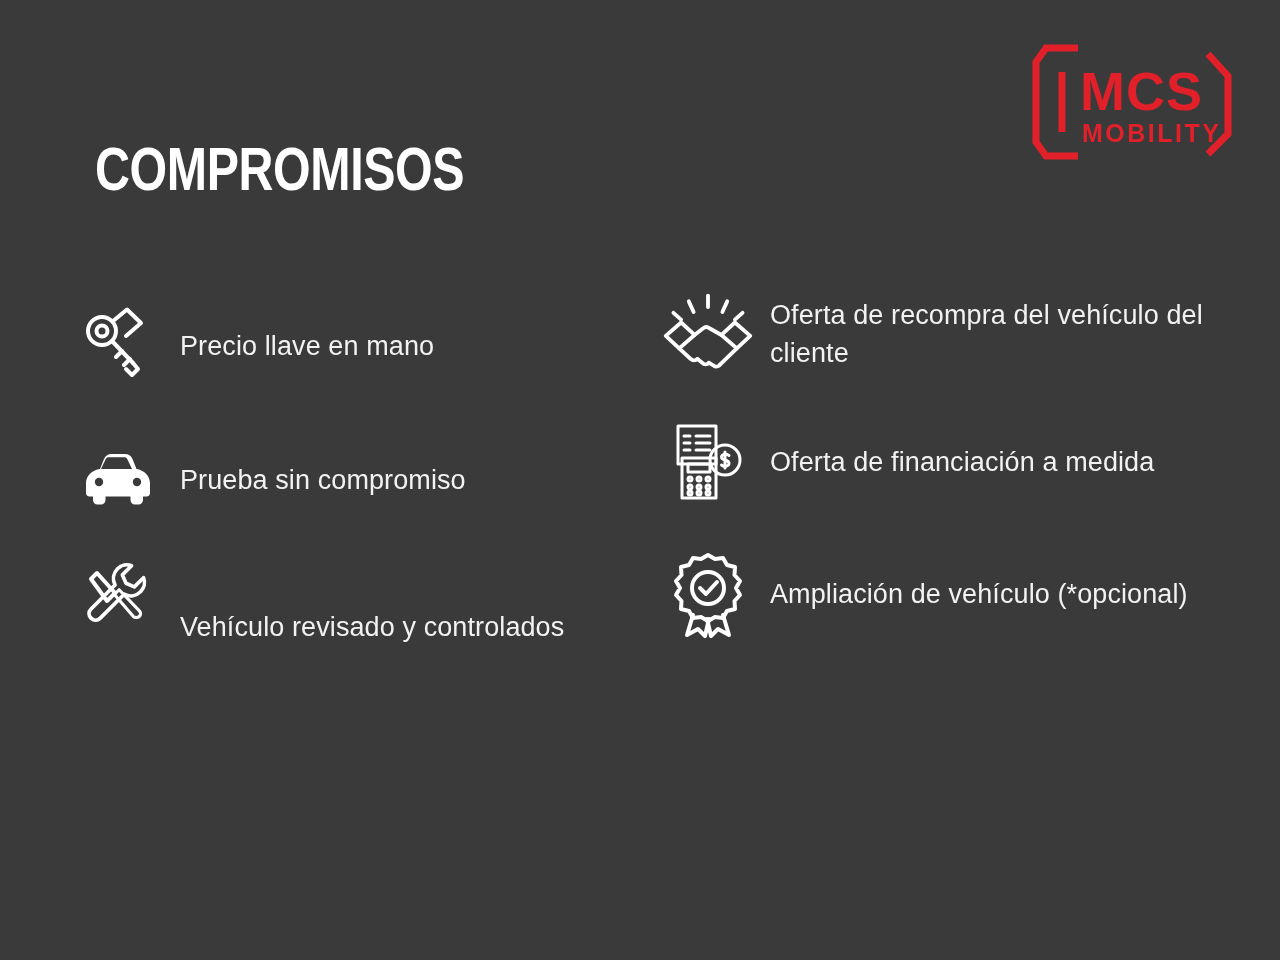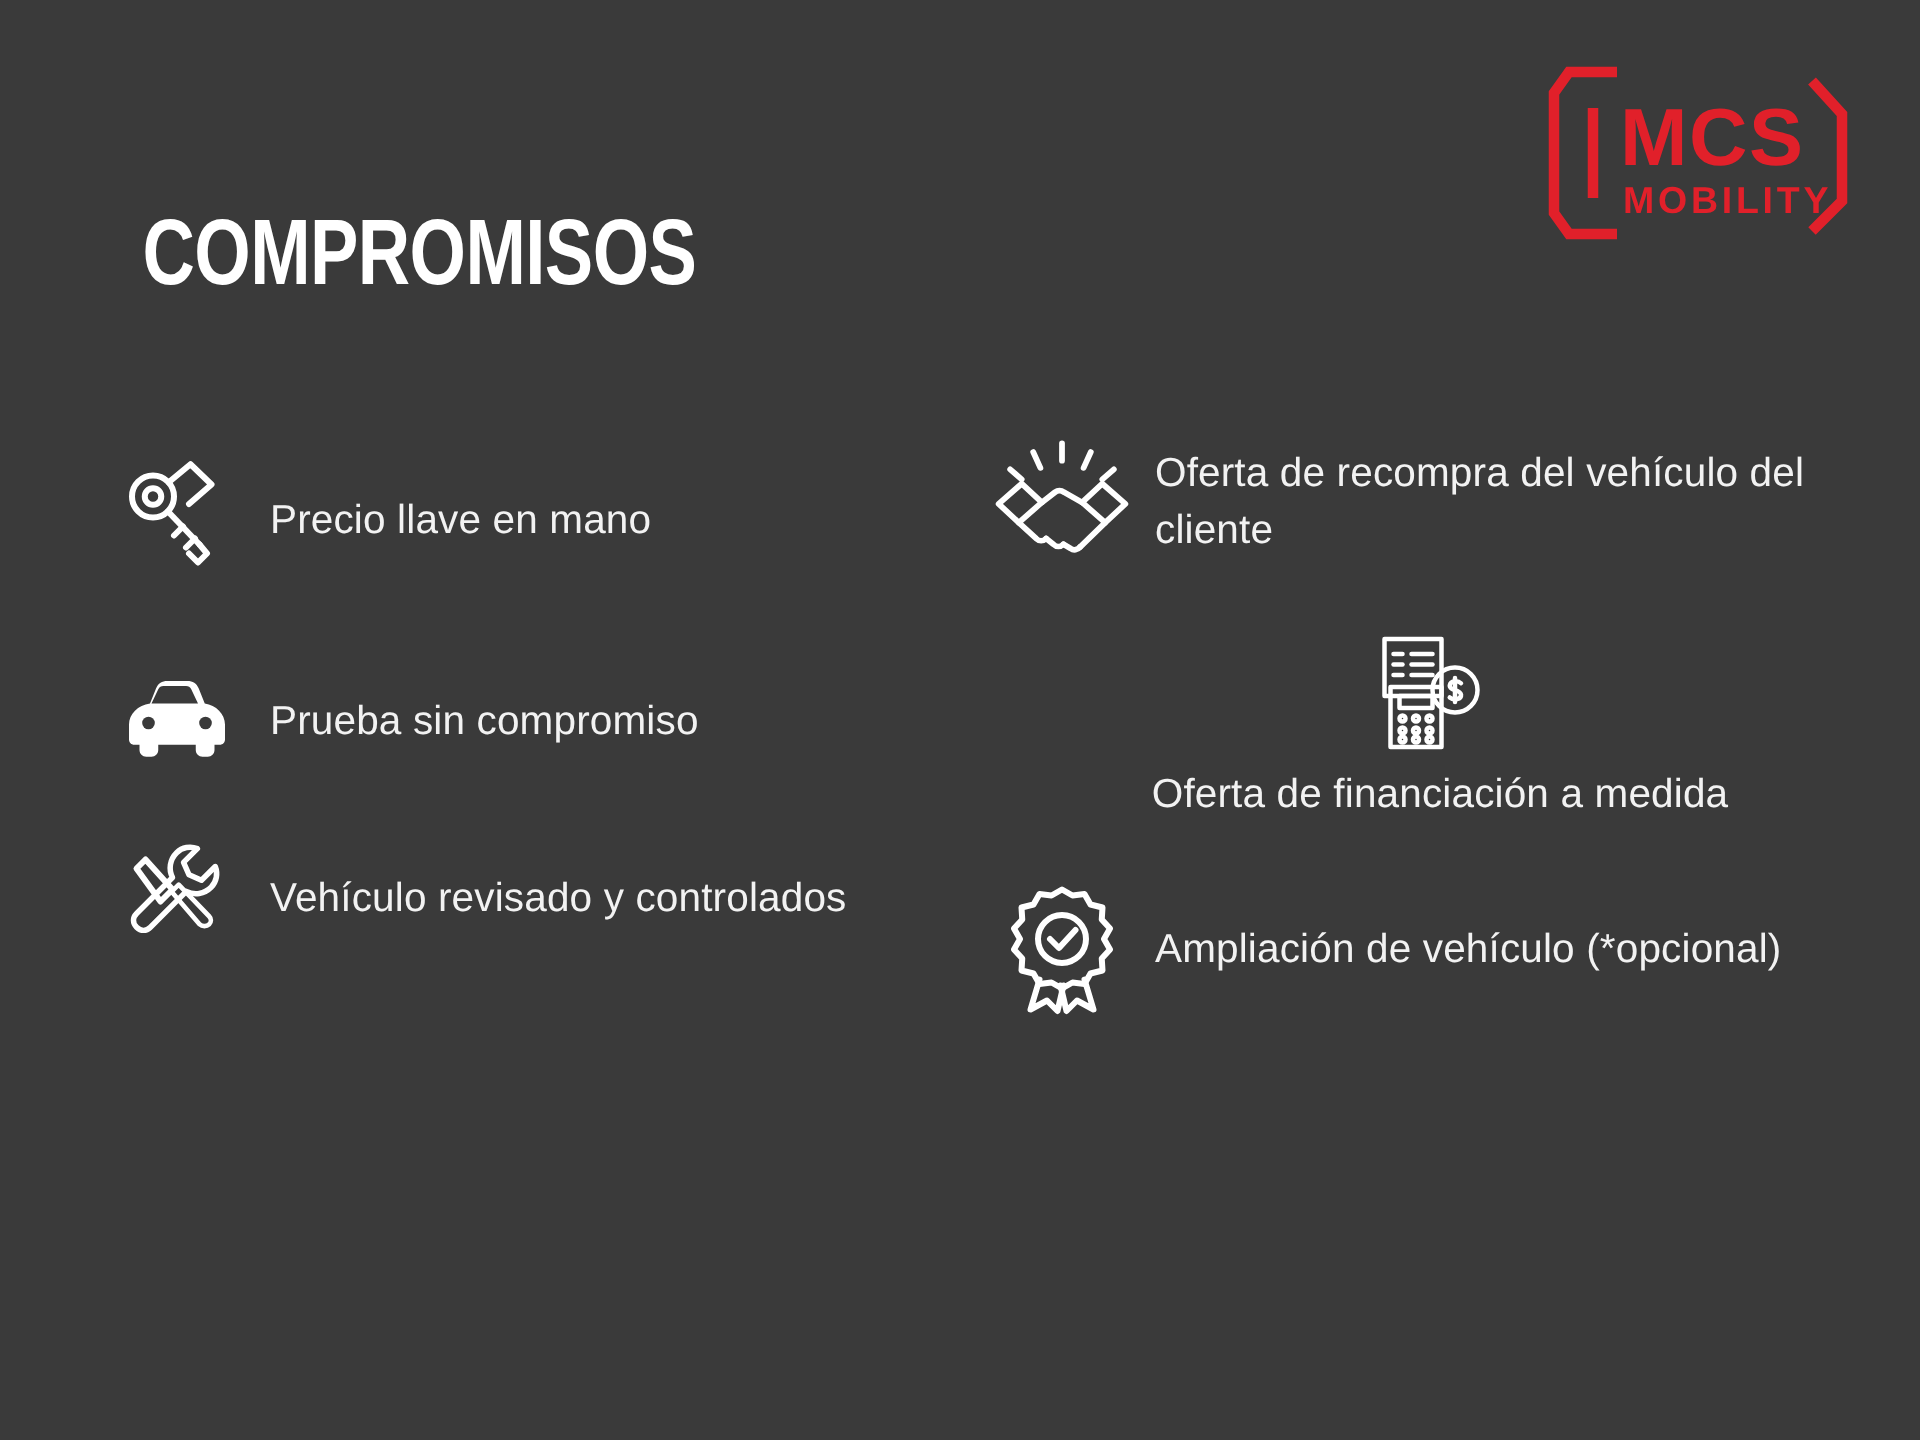--- a/index.html
+++ b/index.html
@@ -75,25 +75,25 @@
     color: #f2f2f2;
     font-size: 27px;
     line-height: 1.42;
     font-weight: 400;
     letter-spacing: 0.1px;
   }
 
   
   .col-left  .item:nth-child(1) { margin-top: 12px; align-items: center;  }
   .col-left  .item:nth-child(2) { margin-top: 38px;  }
-  .col-left  .item:nth-child(3) { margin-top: 22px;  }
+  .col-left  .item:nth-child(3) { margin-top: 22px; align-items: flex-end;  }
   .col-left  .item:nth-child(4) { margin-top: 22px;  }
 
   .col-right .item:nth-child(1) { margin-top: 0px;   }
-  .col-right .item:nth-child(2) { margin-top: 32px; flex-direction: column;  }
+  .col-right .item:nth-child(2) { margin-top: 32px;  }
   .col-right .item:nth-child(3) { margin-top: 36px;  }
   .col-right .item:nth-child(4) { margin-top: 30px;  }
 
   .stroke {
     fill: none;
     stroke: #ffffff;
     stroke-width: 4;
     stroke-linecap: round;
     stroke-linejoin: round;
   }

